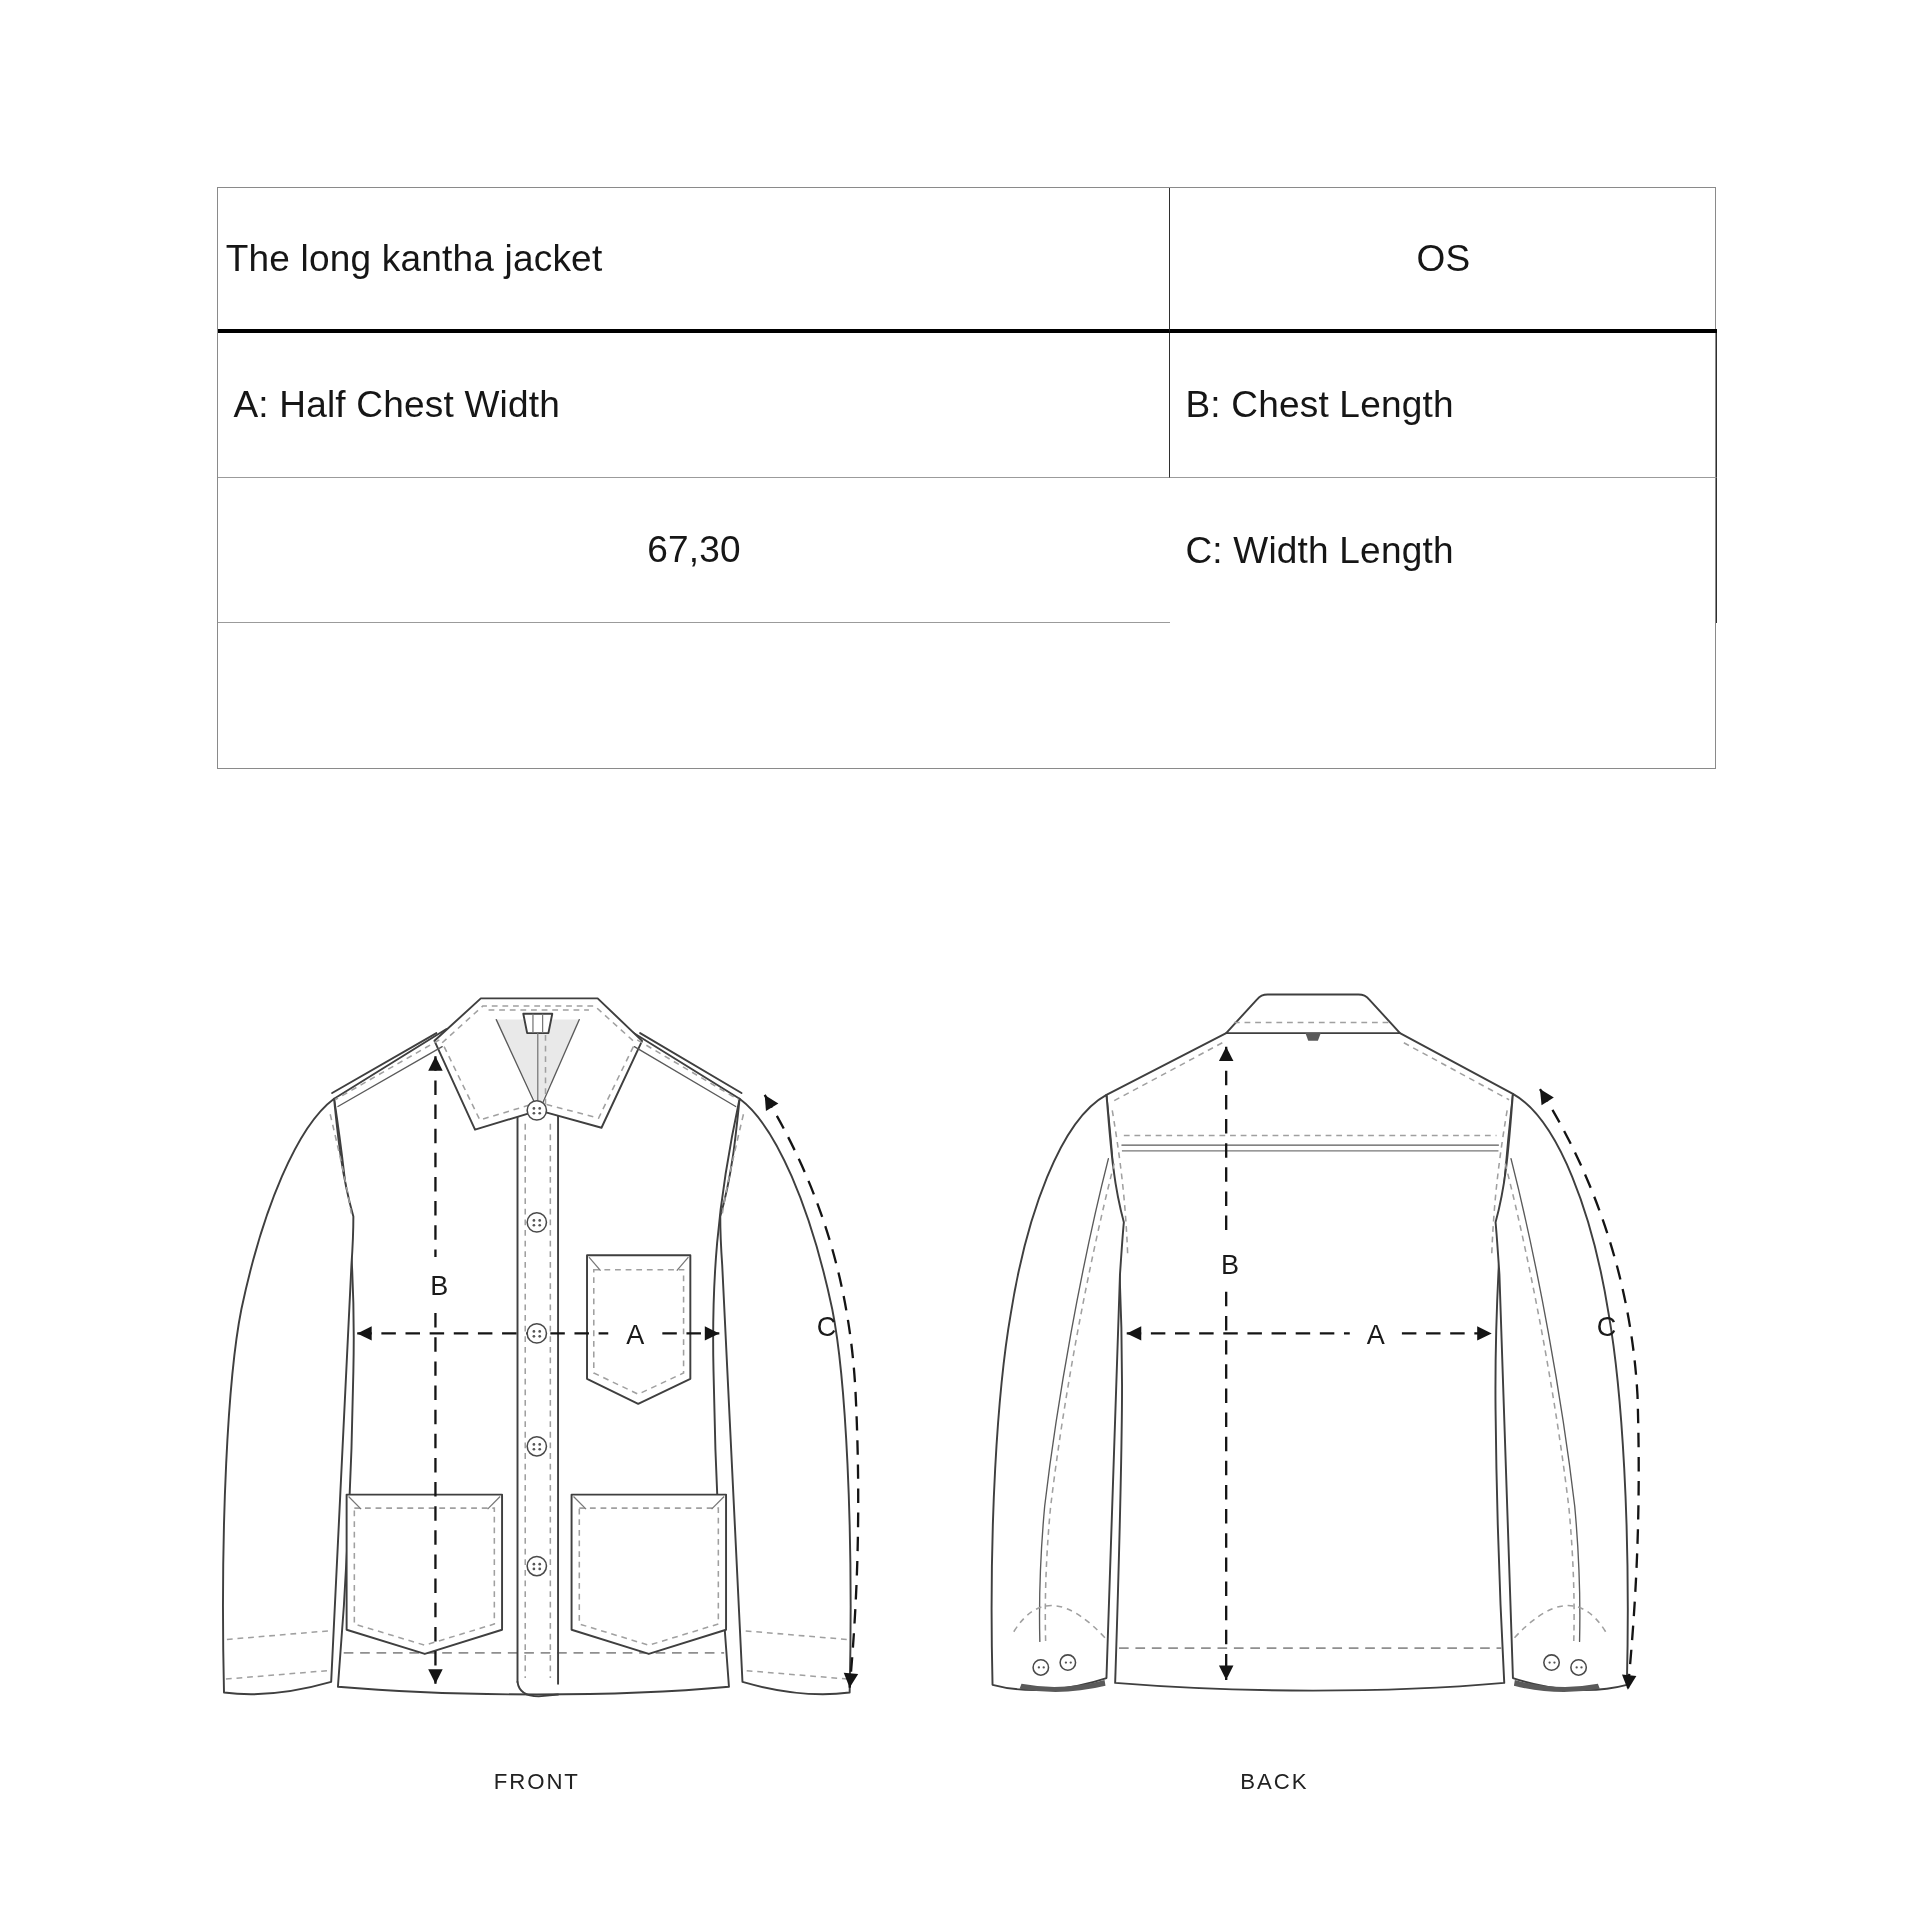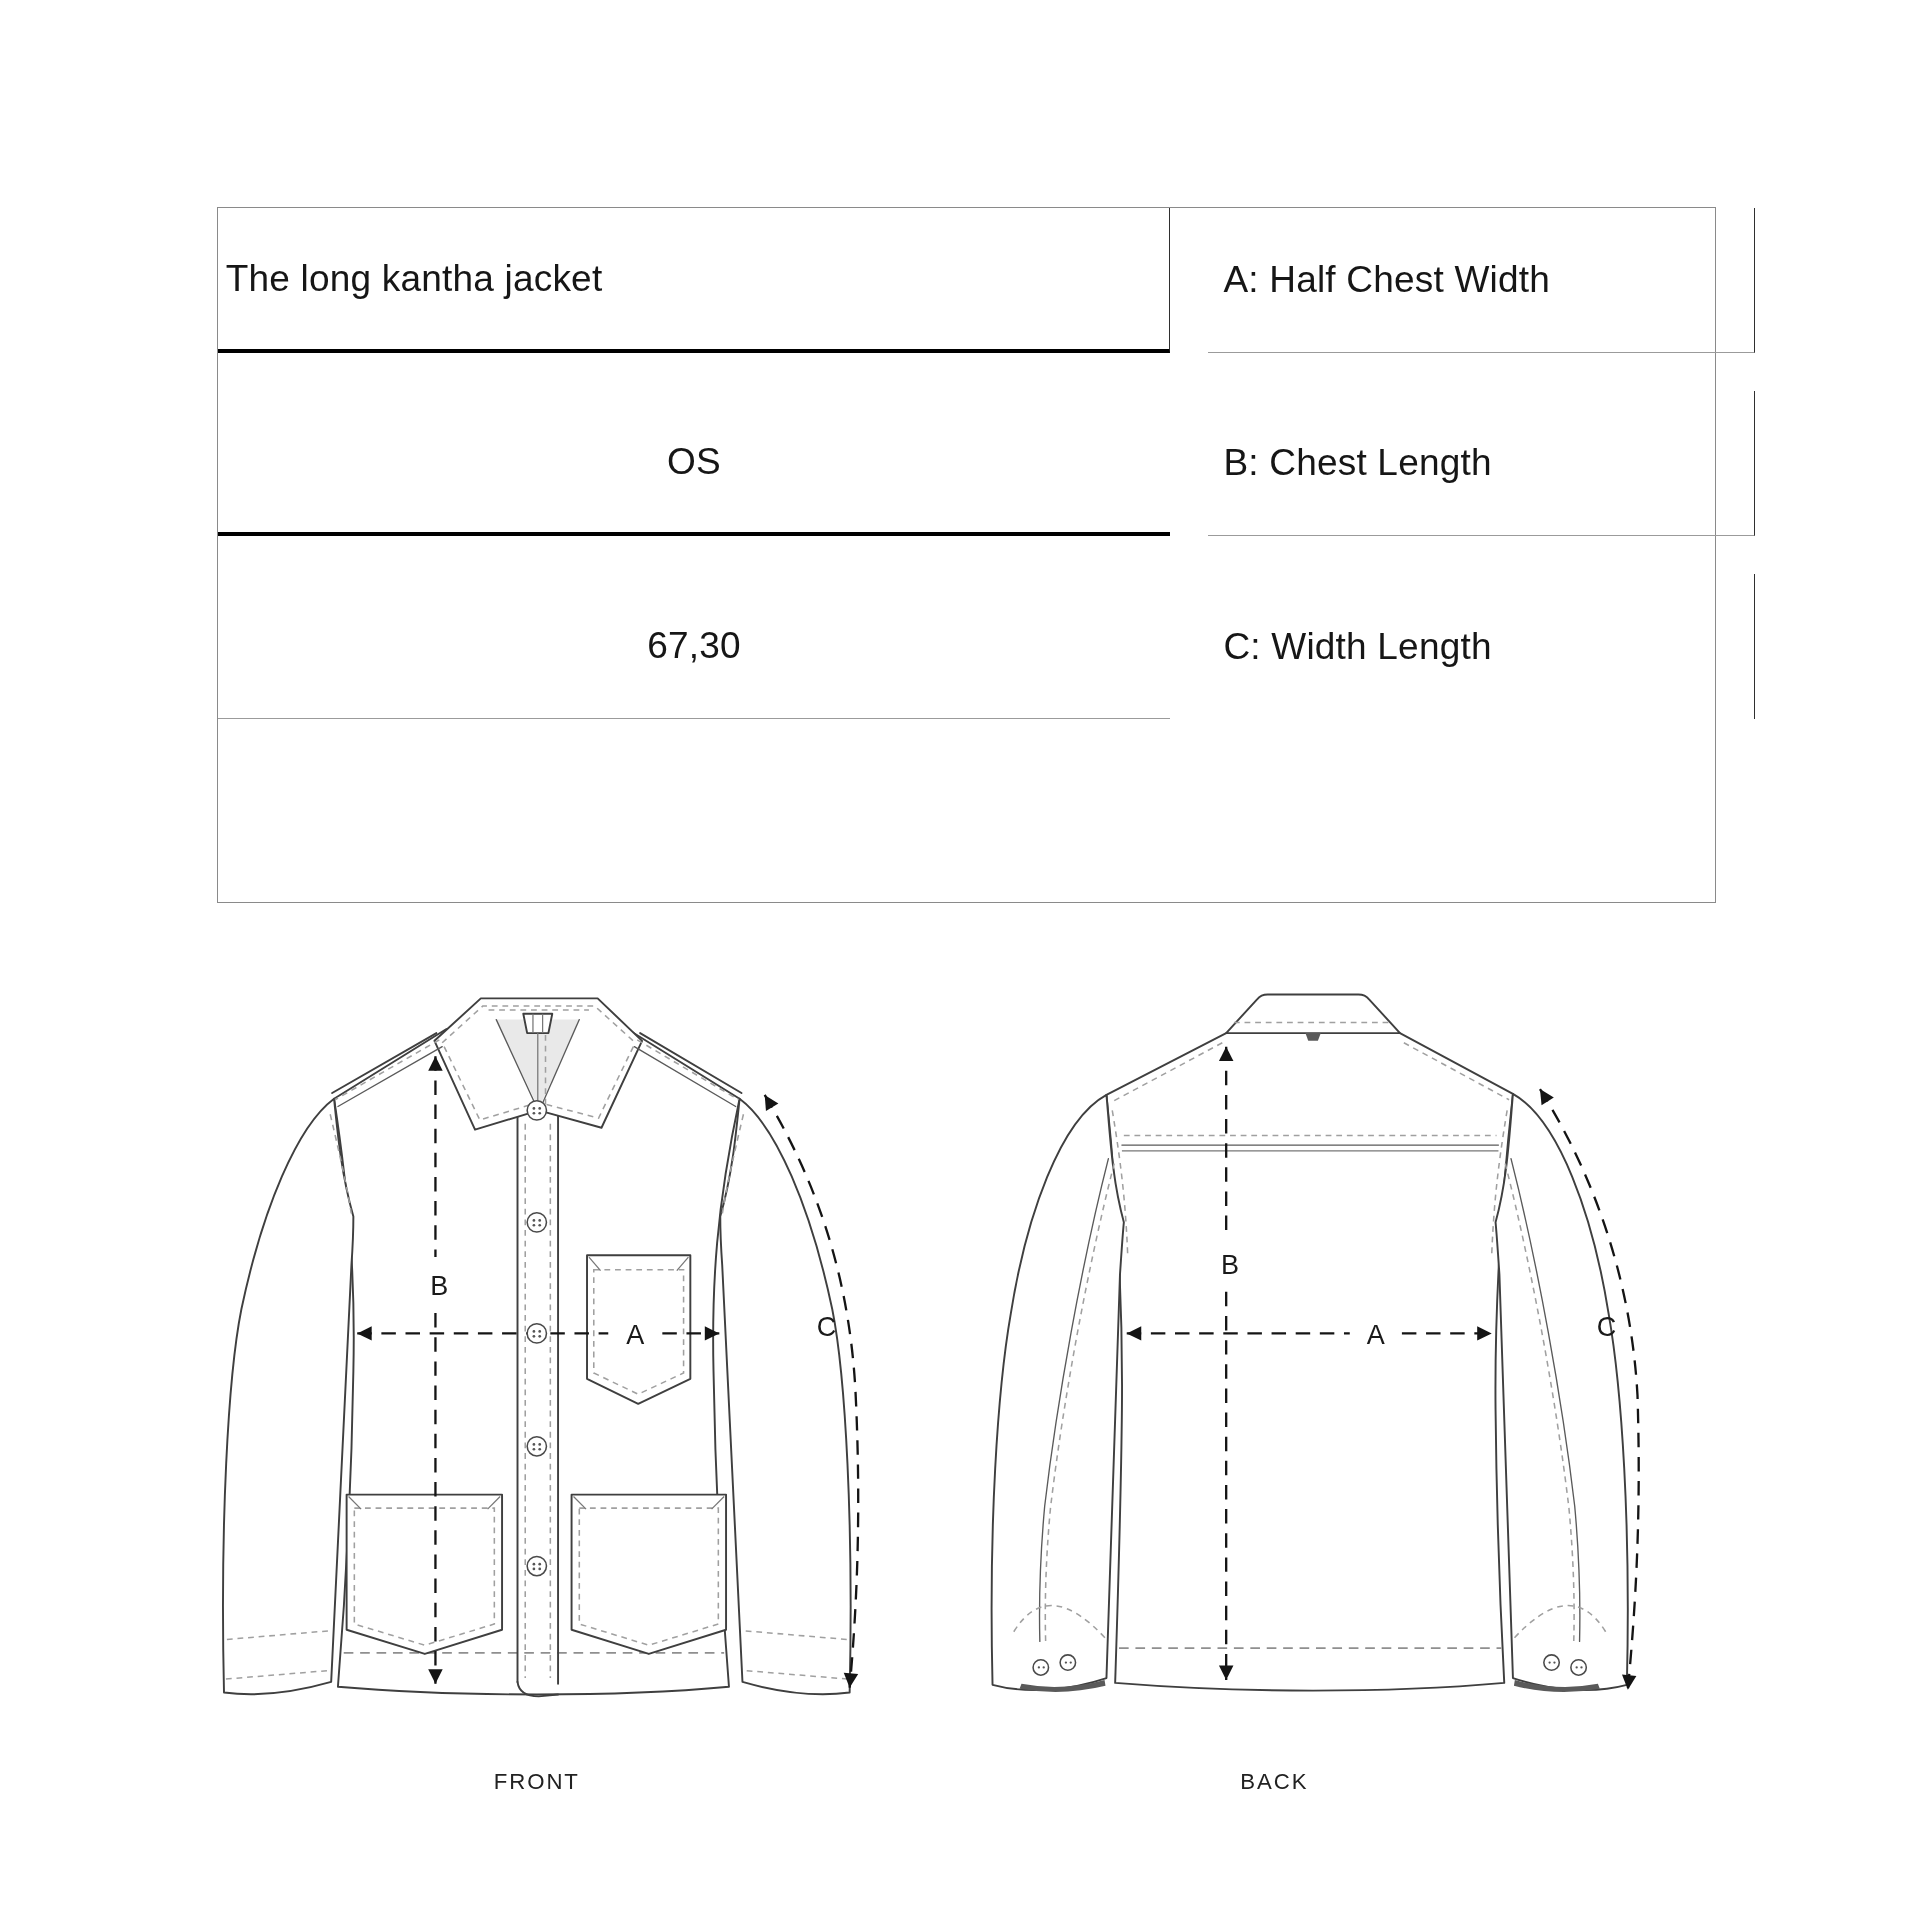--- a/index.html
+++ b/index.html
@@ -1,22 +1,22 @@
 <!DOCTYPE html>
 <html><head>
 <meta charset="utf-8">
 <style>
   html,body{margin:0;padding:0;background:#ffffff;}
   body{width:1931px;height:1931px;position:relative;font-family:"Liberation Sans",sans-serif;overflow:hidden;}
 
   
   .size-table{
-    position:absolute;left:217px;top:207px;width:1499px;
+    position:absolute;left:217px;top:187px;width:1499px;
     display:grid;grid-template-columns:952px 547px;grid-template-rows:145px 145px 145px 145px;
-    border:1.4px solid #8a8a8a;box-sizing:border-box;background:#fff;gap:38px;
+    border:1.4px solid #8a8a8a;box-sizing:border-box;background:#fff;
   }
   .cell{display:flex;align-items:center;box-sizing:border-box;
     font-size:37px;color:#161616;letter-spacing:0.2px;}
   .cell.colL{border-right:1.9px solid #2f2f2f;padding-left:7.7px;justify-content:flex-start;}
   .cell.rowL{padding-left:15.4px;}
   .cell.colR{justify-content:center;text-align:center;}
   .cell.head{border-bottom:4.3px solid #000;}
   .cell.mid{border-bottom:1.9px solid #9b9b9b;}
 
   
@@ -33,23 +33,23 @@
   .dot {fill:#555555;stroke:none;}
   .wedge{fill:#5a5a5a;stroke:none;}
   .lbl{font:28px "Liberation Sans",sans-serif;fill:#1a1a1a;}
   .cap{font:23px "Liberation Sans",sans-serif;fill:#222222;letter-spacing:2px;}
 </style>
 </head>
 <body>
 
 <div class="size-table">
   <div class="cell colL head">The long kantha jacket</div>
+  <div class="cell colR head">OS</div>
+
   <div class="cell colL rowL mid">A: Half Chest Width</div>
-
-  <div class="cell colR head">OS</div>
 
   <div class="cell colL rowL mid">B: Chest Length</div>
   <div class="cell colR mid">67,30</div>
 
   <div class="cell colL rowL">C: Width Length</div>
 </div>
 
 <svg class="diagram-svg" viewBox="0 980 2000 940" xmlns="http://www.w3.org/2000/svg">
   <defs>
     <marker id="arr" viewBox="0 0 12 12" refX="11" refY="6" markerWidth="7.5" markerHeight="7.5" orient="auto-start-reverse">

